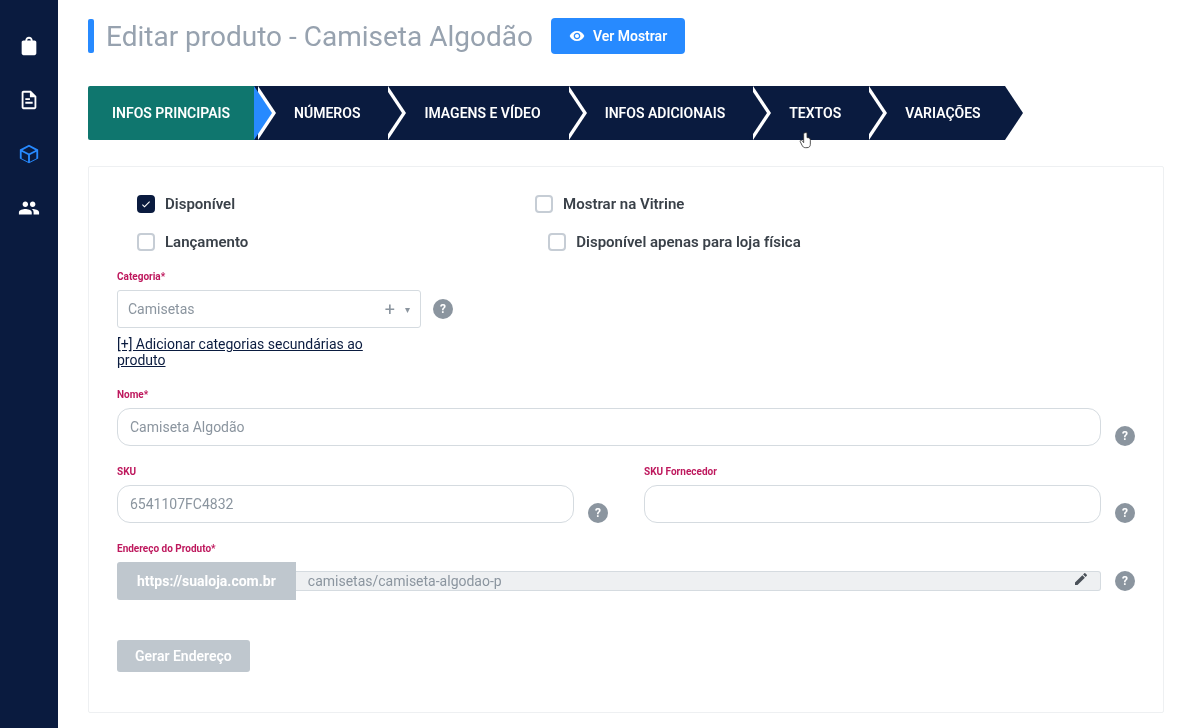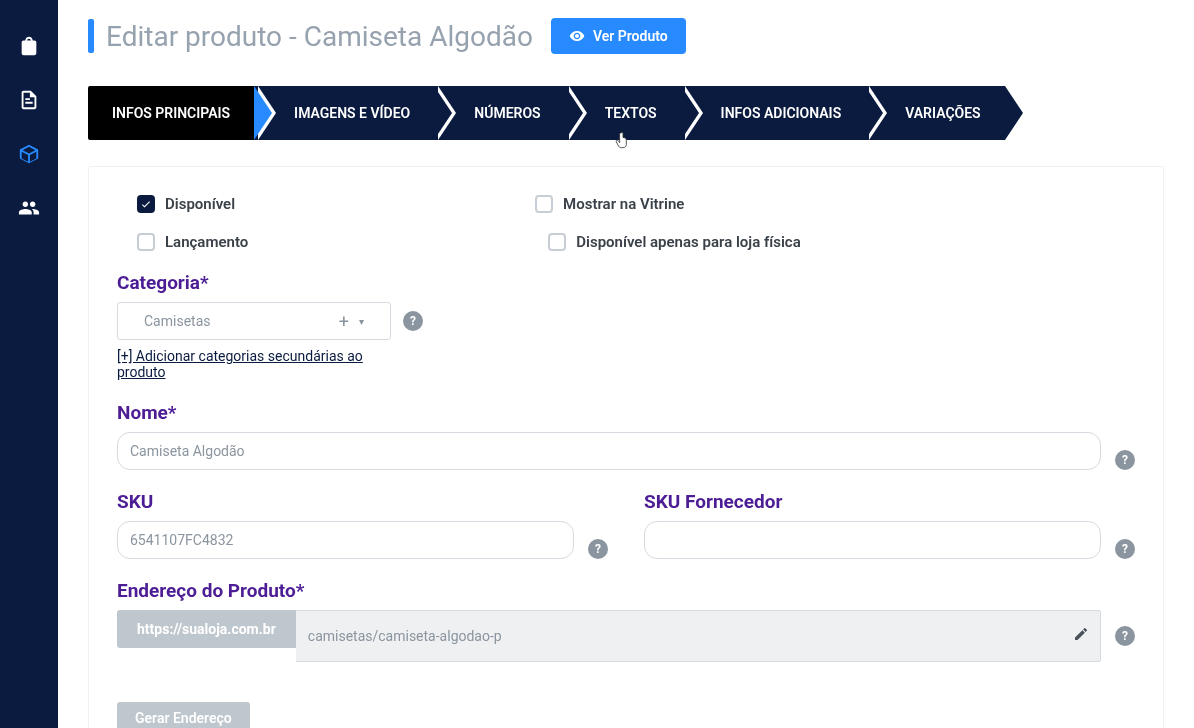--- a/index.html
+++ b/index.html
@@ -9,50 +9,50 @@
 .sidebar-icon.active{color:#278aff;}
 .sidebar-icon svg{width:22px;height:22px;fill:currentColor;}
 .main{flex:1;background:#fff;padding:18px 30px 0 30px;overflow:auto;}
 .page-header{display:flex;align-items:center;gap:18px;margin-bottom:32px;}
 .page-title{font-size:28px;font-weight:400;color:#97a2af;display:flex;align-items:center;}
 .title-bar{display:inline-block;width:6px;height:34px;background:#278aff;border-radius:2px;margin-right:12px;}
 .view-btn{background:#278aff;color:#fff;border:none;border-radius:4px;padding:10px 18px;font-size:14px;font-weight:600;cursor:pointer;display:flex;align-items:center;gap:8px;}
 .view-btn svg{width:16px;height:16px;fill:#fff;}
 .steps{display:flex;margin-bottom:26px;}
 .step{position:relative;background:#0a1b3f;color:#fff;font-size:14px;font-weight:600;height:54px;display:flex;align-items:center;justify-content:center;padding:0 24px 0 40px;cursor:pointer;}
-.step.active{background:#000000;}
+.step.active{background:#0f766e;}
 .step:first-child{padding-left:24px;}
 .step::after{content:"";position:absolute;right:-18px;top:0;width:0;height:0;border-top:27px solid transparent;border-bottom:27px solid transparent;border-left:18px solid #0a1b3f;z-index:2;}
 .step.active::after{border-left-color:#278aff;}
 .step::before{content:"";position:absolute;right:-22px;top:0;width:0;height:0;border-top:27px solid transparent;border-bottom:27px solid transparent;border-left:18px solid #fff;z-index:1;}
 .step:first-child{border-radius:2px 0 0 2px;}
 .step-cursor{position:absolute;bottom:-14px;left:50%;transform:translateX(-50%);}
 .step-cursor svg{width:20px;height:20px;fill:#fff;stroke:#000;stroke-width:1;}
 .form-card{background:#fff;padding:28px 28px 40px 28px;border:1px solid #eef0f2;border-radius:2px;}
 .check-row{display:flex;gap:280px;margin-bottom:20px;}
 .check-item{display:flex;align-items:center;gap:10px;cursor:pointer;padding-left:20px;}
 .check-box{width:18px;height:18px;border:2px solid #c6cdd5;border-radius:4px;display:flex;align-items:center;justify-content:center;}
 .check-box.checked{background:#0a1b3f;border-color:#0a1b3f;}
 .check-box.checked svg{width:12px;height:12px;fill:#fff;}
 .check-label{font-size:15px;font-weight:600;color:#3a4149;}
 .field-group{margin-bottom:20px;}
-.field-label{font-size:19px;font-weight:700;color:#4c1d95;margin-bottom:8px;display:block;}
+.field-label{font-size:10px;font-weight:700;color:#be185d;margin-bottom:8px;display:block;}
 .cat-row{display:flex;align-items:center;gap:12px;}
-.cat-select{width:274px;height:38px;border:1px solid #d5dbe0;border-radius:3px;display:flex;align-items:center;justify-content:space-between;padding:0 26px;color:#8b959f;font-size:14px;cursor:pointer;}
+.cat-select{width:304px;height:38px;border:1px solid #d5dbe0;border-radius:3px;display:flex;align-items:center;justify-content:space-between;padding:0 10px;color:#8b959f;font-size:14px;cursor:pointer;}
 .cat-actions{display:flex;align-items:center;gap:10px;color:#8b959f;}
 .help-icon{width:20px;height:20px;border-radius:50%;background:#8b959f;color:#fff;font-size:12px;font-weight:700;display:flex;align-items:center;justify-content:center;cursor:pointer;}
 .cat-link{color:#0a1b3f;font-size:14px;text-decoration:underline;margin-top:8px;display:inline-block;cursor:pointer;max-width:290px;}
 .input-row{display:flex;align-items:flex-end;gap:14px;}
 .text-input{flex:1;height:38px;border:1px solid #d5dbe0;border-radius:13px;padding:0 12px;font-size:14px;color:#8b959f;background:#fff;}
 .two-col{display:flex;gap:36px;}
 .two-col .field-group{flex:1;}
 .url-row{display:flex;align-items:center;gap:14px;}
 .url-prefix{background:#bfc7ce;color:#fff;font-weight:700;font-size:14px;height:38px;display:flex;align-items:center;padding:0 20px;border-radius:3px 0 0 3px;}
 .url-input-wrap{flex:1;position:relative;display:flex;align-items:center;}
-.url-input{width:100%;height:52px;border:1px solid #d5dbe0;border-left:none;border-radius:0 3px 3px 0;background:#eef0f2;padding:0 40px 0 12px;font-size:14px;color:#8b959f;}
+.url-input{width:100%;height:20px;border:1px solid #d5dbe0;border-left:none;border-radius:0 3px 3px 0;background:#eef0f2;padding:0 40px 0 12px;font-size:14px;color:#8b959f;}
 .pencil-icon{position:absolute;right:12px;cursor:pointer;}
 .pencil-icon svg{width:16px;height:16px;fill:#4a5159;}
 .gen-btn{background:#bfc7ce;color:#fff;border:none;border-radius:3px;padding:8px 18px;font-size:14px;font-weight:600;cursor:pointer;margin-top:20px;}
 </style>
 </head>
 <body>
 
 <div class="sidebar">
   <div class="sidebar-icon">
     <svg viewBox="0 0 24 24">
@@ -79,45 +79,45 @@
 <div class="main">
   <div class="page-header">
     <div class="page-title">
       <span class="title-bar"></span>
       <span>Editar produto - Camiseta Algodão</span>
     </div>
     <button class="view-btn">
       <svg viewBox="0 0 24 24">
           <path d="M12 4.5C7 4.5 2.73 7.61 1 12c1.73 4.39 6 7.5 11 7.5s9.27-3.11 11-7.5c-1.73-4.39-6-7.5-11-7.5zM12 17c-2.76 0-5-2.24-5-5s2.24-5 5-5 5 2.24 5 5-2.24 5-5 5zm0-8c-1.66 0-3 1.34-3 3s1.34 3 3 3 3-1.34 3-3-1.34-3-3-3z"></path>
         </svg>
-      <span>Ver Produto</span>
+      <span>Ver Mostrar</span>
     </button>
   </div>
 
   <div class="steps">
     <div class="step active">
         <span>INFOS PRINCIPAIS</span>
       </div>
     <div class="step">
+        <span>NÚMEROS</span>
+      </div>
+    <div class="step">
         <span>IMAGENS E VÍDEO</span>
       </div>
     <div class="step">
-        <span>NÚMEROS</span>
+        <span>INFOS ADICIONAIS</span>
       </div>
     <div class="step" style="position:relative">
       <span>TEXTOS</span>
       <span class="step-cursor">
         <svg viewBox="0 0 24 24">
             <path d="M10 2h2v6h1c2 0 3 1 3 3v5c0 2-1 4-4 4h-2c-2 0-3-1-4-3l-2-4c-.5-1 0-2 1-2 .5 0 1 .3 1.3.8L8 14V4c0-1 .5-2 2-2z" fill="#fff" stroke="#333"></path>
           </svg>
       </span>
     </div>
-    <div class="step">
-        <span>INFOS ADICIONAIS</span>
-      </div>
     <div class="step">
         <span>VARIAÇÕES</span>
       </div>
   </div>
 
   <div class="form-card">
     <div class="check-row">
       <div class="check-item">
         <div class="check-box checked">
             <svg viewBox="0 0 24 24">

